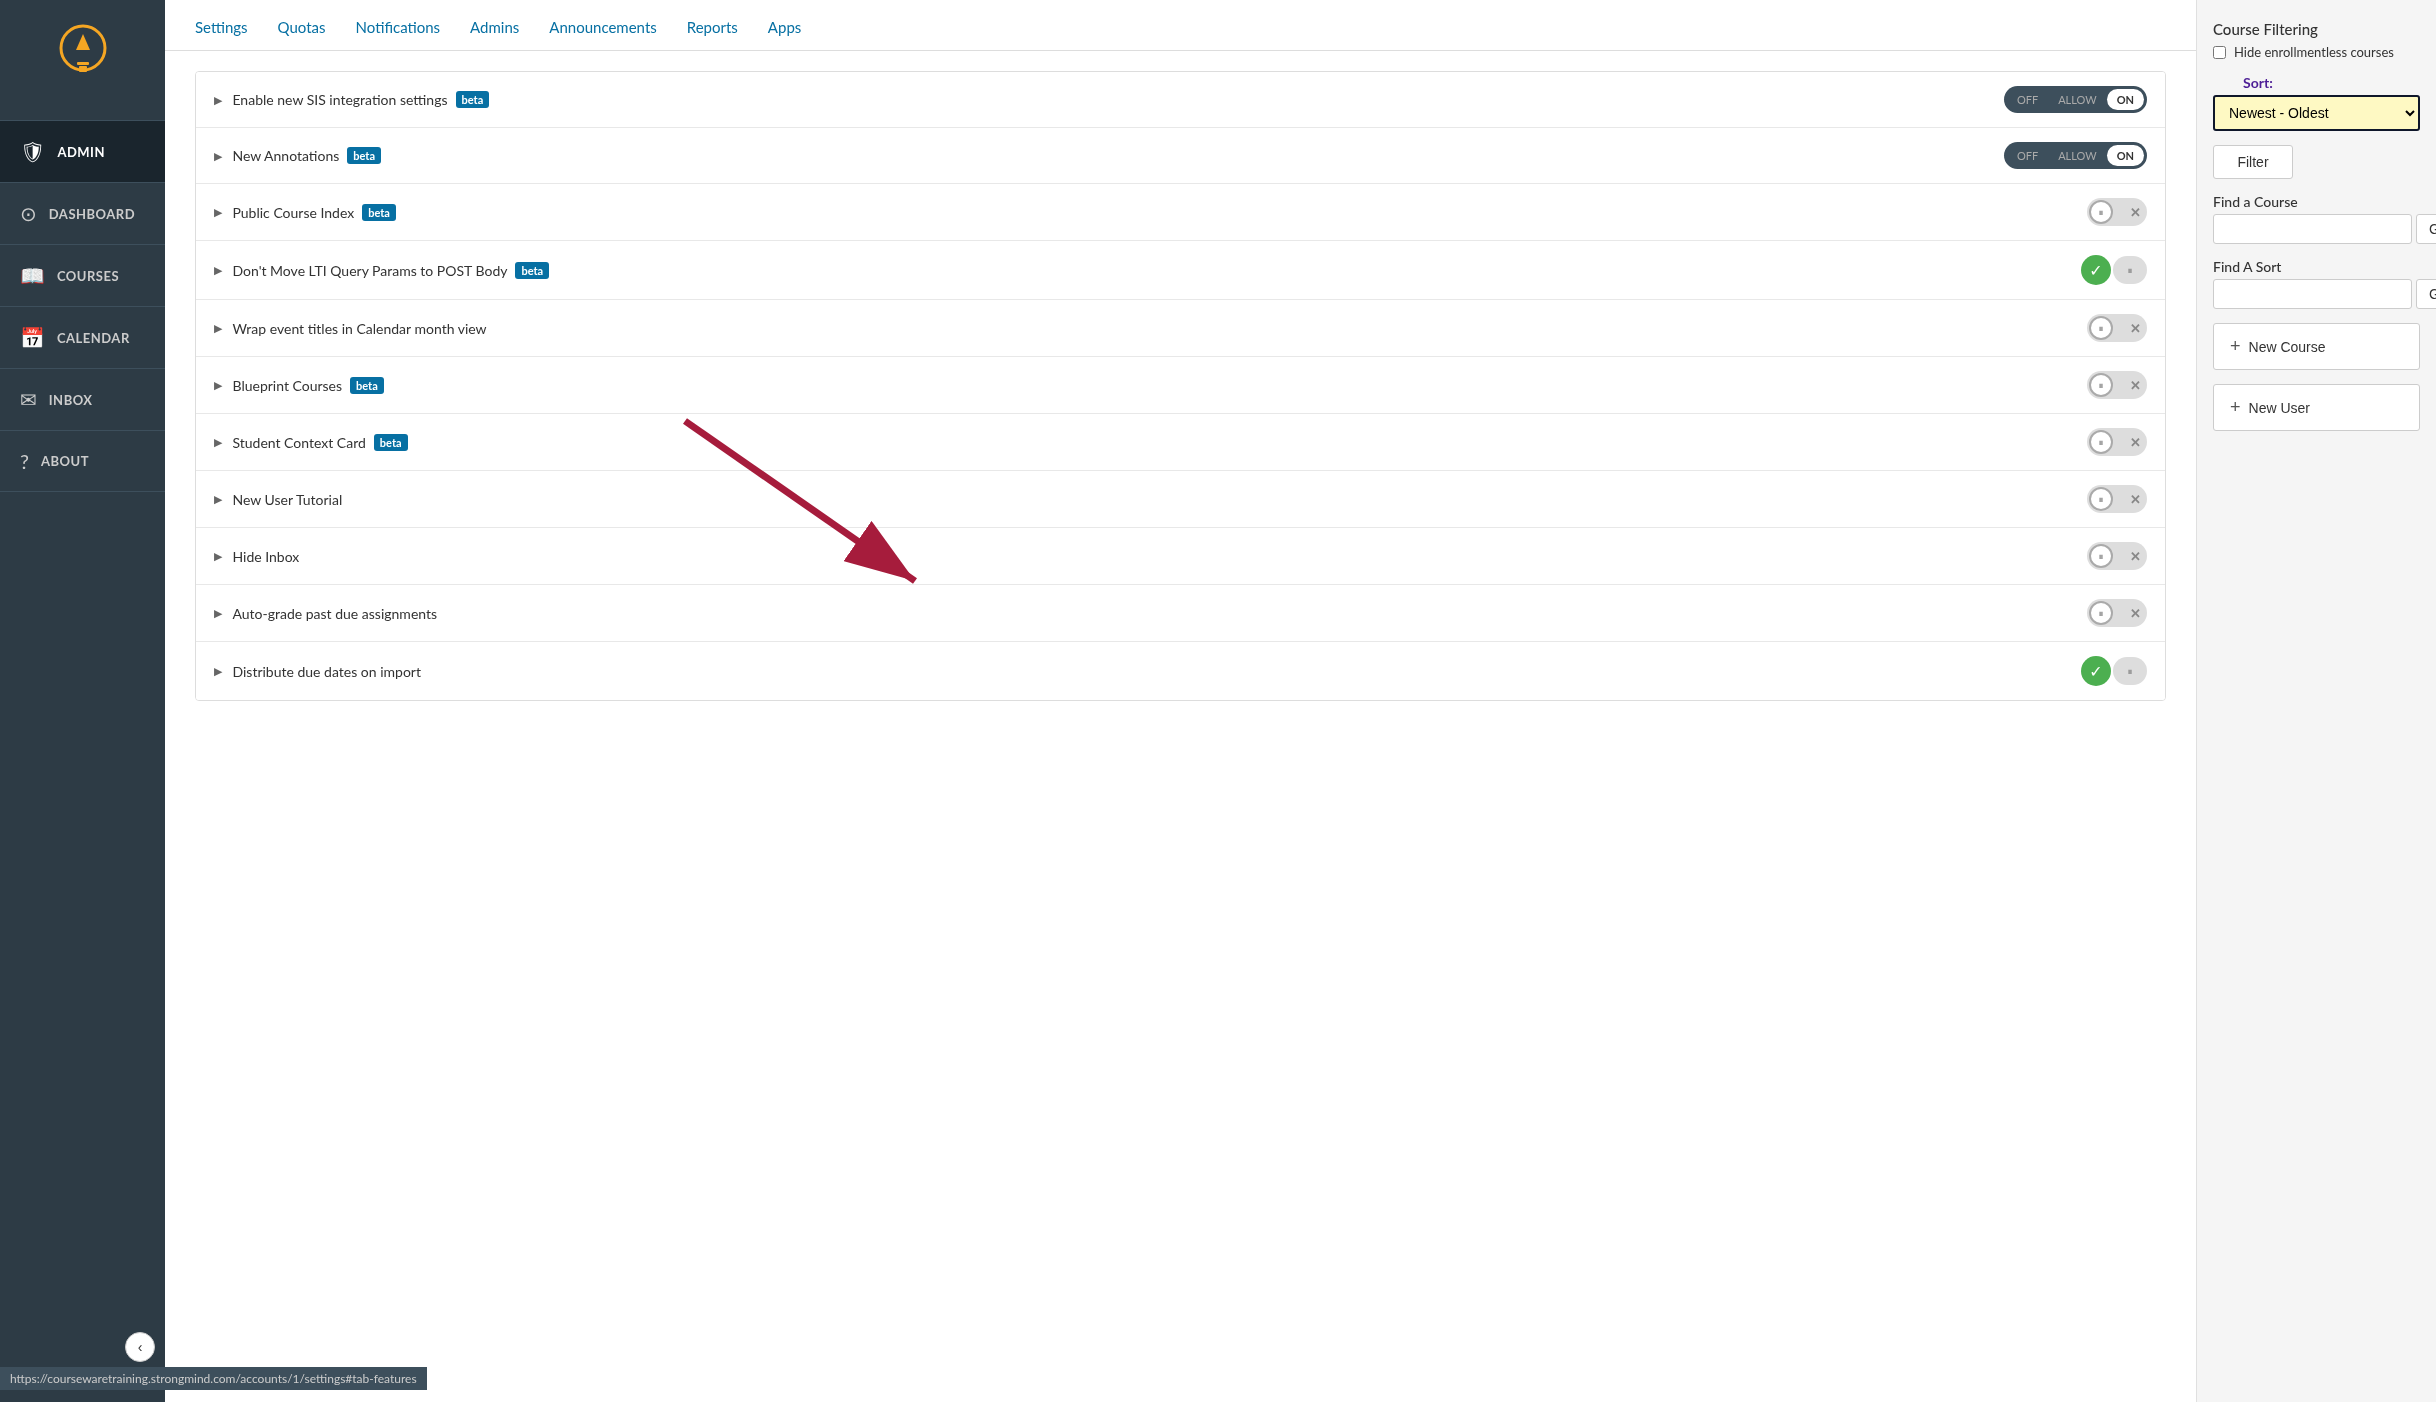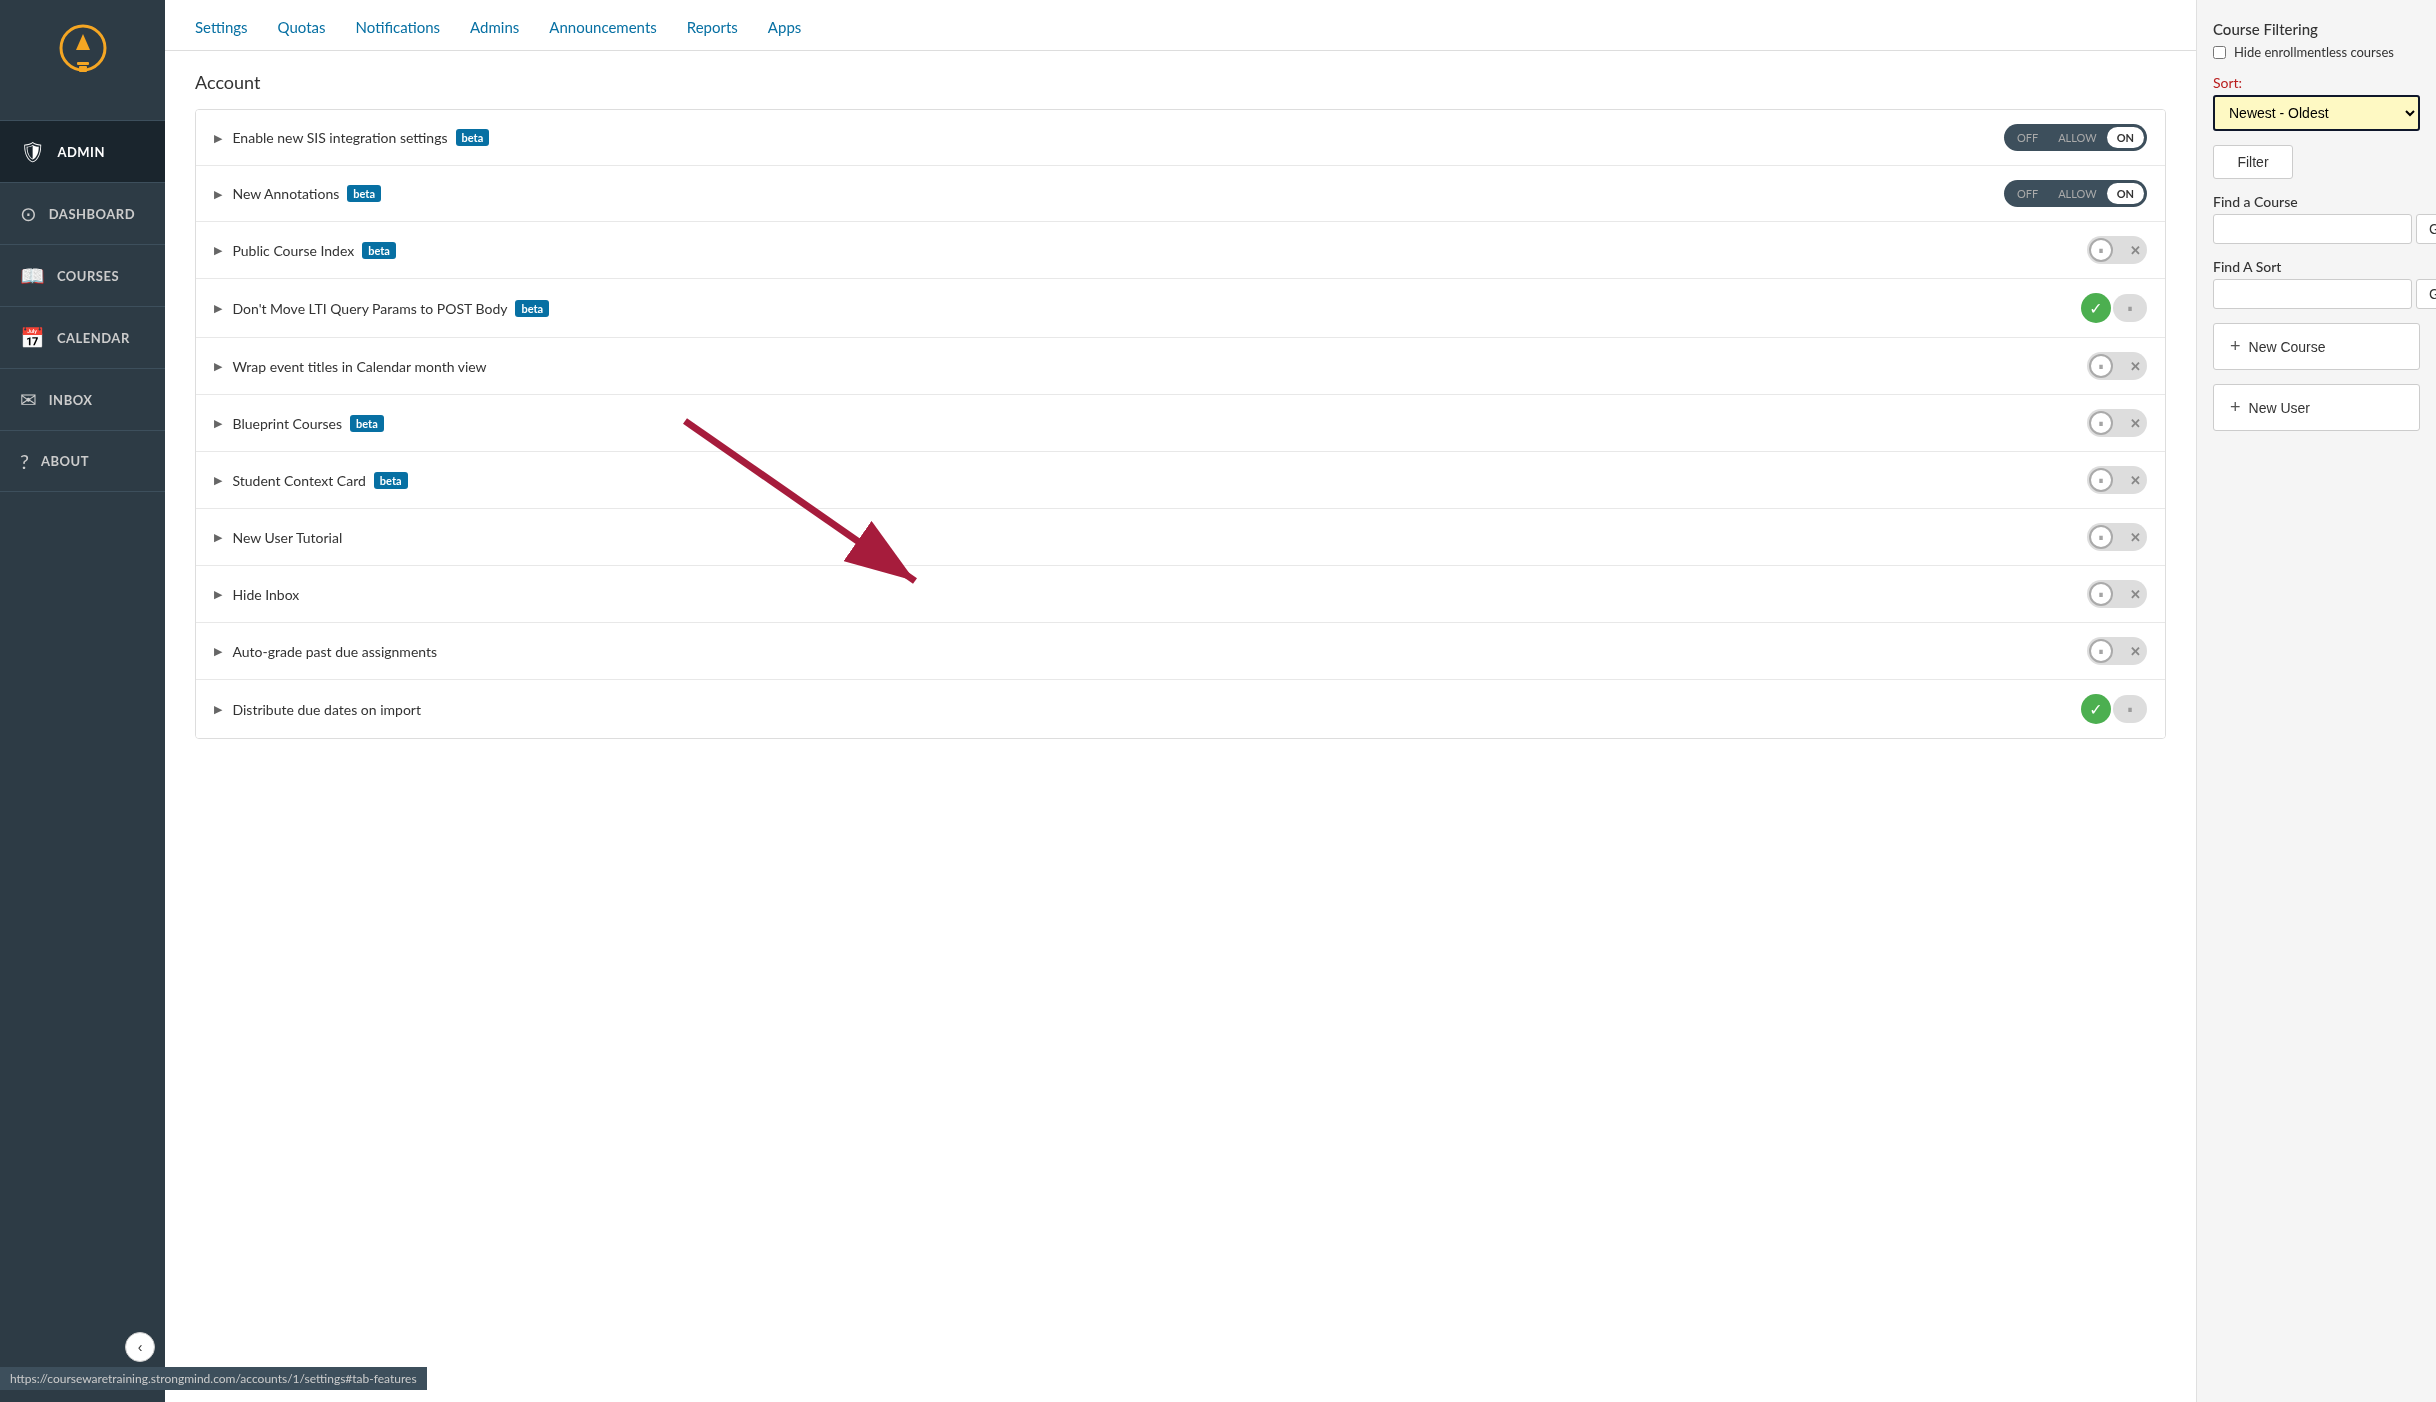--- a/index.html
+++ b/index.html
@@ -257,23 +257,24 @@
     }
     .checkbox-row {
       display: flex;
       align-items: center;
       gap: 8px;
       font-size: 13px;
       color: #333;
     }
     .sort-label {
       font-size: 14px;
-      color: #b91c1c;
-      font-weight: 400;
+      color: #4c1d95;
+      font-weight: 700;
       margin-bottom: 4px;
+      margin-left: 30px;
     }
     .sort-select {
       width: 100%;
       padding: 7px 10px;
       border: 2px solid #0f172a;
       border-radius: 3px;
       font-size: 14px;
       background: #fef9c3;
       appearance: auto;
     }
@@ -403,21 +404,20 @@
       <a class="top-nav-item">Quotas</a>
       <a class="top-nav-item">Notifications</a>
       <a class="top-nav-item">Admins</a>
       <a class="top-nav-item">Announcements</a>
       <a class="top-nav-item">Reports</a>
       <a class="top-nav-item">Apps</a>
     </div>
 
 
     <div class="content-body" style="position:relative;">
-      <h2 class="section-title">Account</h2>
 
       <div class="feature-list">
 
         <div class="feature-row">
           <span class="feature-expand">▶</span>
           <span class="feature-name">
             <span>Enable new SIS integration settings</span>
             <span class="badge-beta">beta</span>
           </span>
           <div class="feature-controls">

